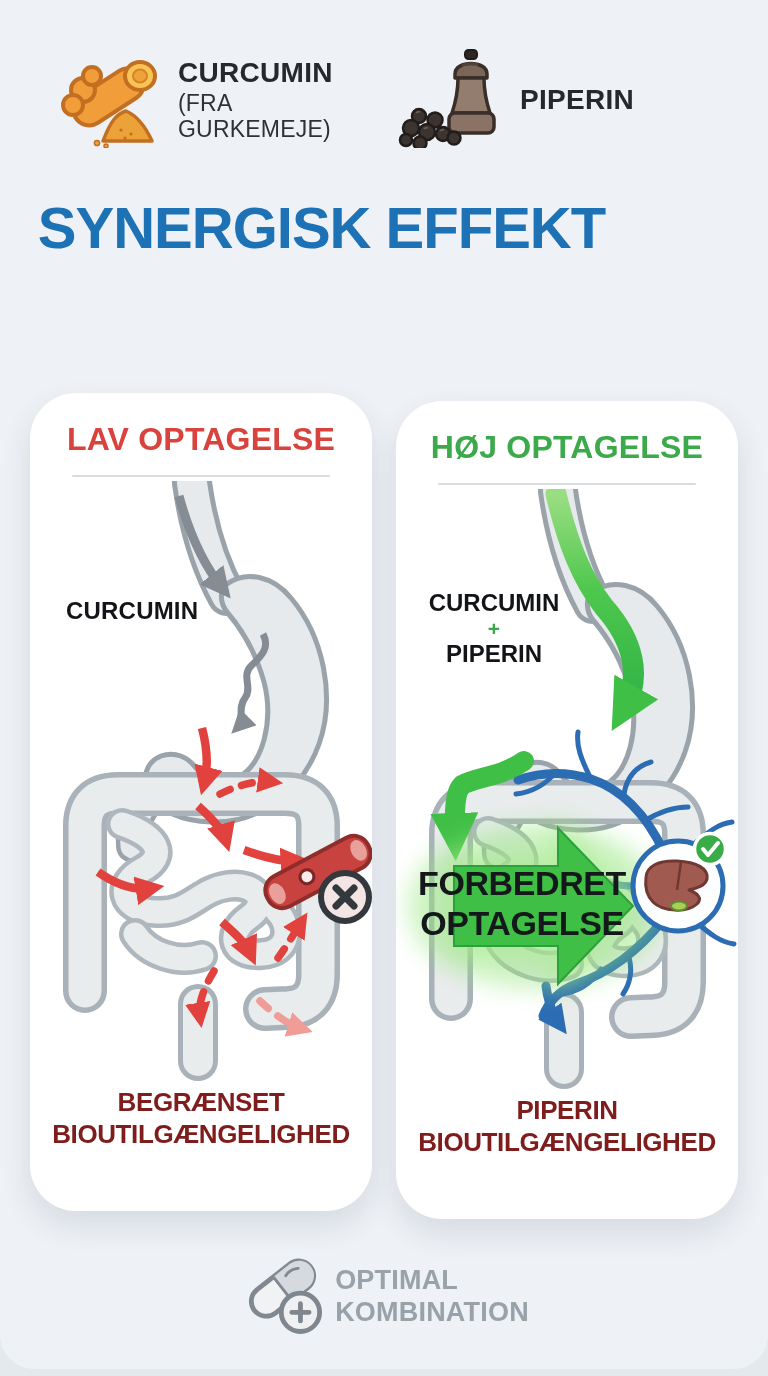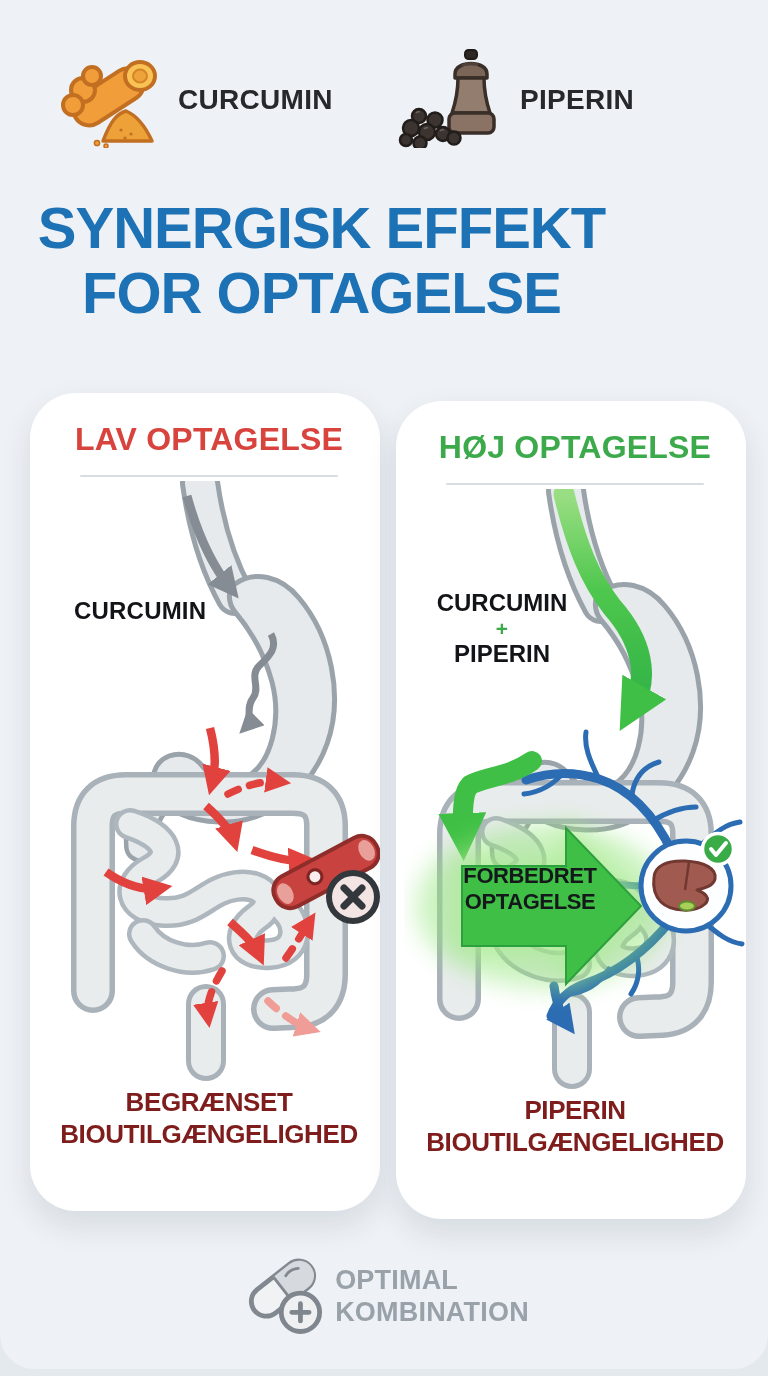--- a/index.html
+++ b/index.html
@@ -14,40 +14,40 @@
   .ing .txt{display:flex;flex-direction:column;}
   .ing .t1{font-size:28px;font-weight:800;color:#26282b;letter-spacing:.3px;line-height:1.15;}
   .ing .t2{font-size:23px;font-weight:500;color:#2f3235;letter-spacing:.2px;line-height:1.15;}
 
   
   .main-title{position:absolute;left:0;top:196px;width:643px;text-align:center;
     color:#1d71b5;font-weight:800;font-size:58px;line-height:1.12;letter-spacing:-1px;}
 
   
   .card{position:absolute;top:393px;width:342px;height:818px;background:#ffffff;
-    border-radius:46px;box-shadow:0 14px 30px rgba(45,65,90,.12);padding-left:8px;}
+    border-radius:46px;box-shadow:0 14px 30px rgba(45,65,90,.12);}
   .card.low{left:30px;}
   .card.high{left:396px;margin-top:8px;}
   .card-heading{margin-top:30px;text-align:center;font-size:32px;font-weight:800;letter-spacing:.2px;line-height:1;}
   .card.low .card-heading{color:#d8433e;}
   .card.high .card-heading{color:#3caa4b;}
   .divider{width:258px;height:2px;background:#d9dde1;border-radius:1px;margin:20px auto 0;}
   .illus{position:relative;width:342px;height:600px;margin-top:4px;}
   .illus svg{position:absolute;left:0;top:0;}
   .caption{margin-top:6px;text-align:center;font-size:26px;font-weight:800;color:#7f1d1d;
     line-height:1.22;letter-spacing:-.4px;}
 
   
   .substance-label{position:absolute;left:36px;top:116px;font-size:24px;font-weight:800;color:#121417;letter-spacing:.2px;}
   .combo-label{position:absolute;left:18px;top:100px;width:160px;text-align:center;color:#121417;font-weight:800;}
   .combo-label .cl1{font-size:24px;line-height:1.15;}
   .combo-label .plus{font-size:21px;line-height:1.1;color:#3caa4b;}
   .combo-label .cl2{font-size:24px;line-height:1.15;}
   .arrow-label{position:absolute;left:18px;top:374px;width:216px;text-align:center;
-    font-size:22px;font-weight:800;color:#15181a;line-height:1.18;letter-spacing:-.4px;}
+    font-size:34px;font-weight:800;color:#15181a;line-height:1.18;letter-spacing:-.4px;}
 
   
   .footer{position:absolute;left:0;top:1252px;width:768px;display:flex;align-items:center;justify-content:center;}
   .footer .ftxt{color:#99a1a9;font-weight:800;font-size:27px;line-height:1.18;letter-spacing:.2px;}
 </style>
 </head>
 <body>
 
 <div class="canvas">
   <div class="sheet"></div>
@@ -66,20 +66,21 @@
         <path d="M50,93 C58,72 64,66 73,63 C85,68 93,80 99,93 Z" fill="#eca238" stroke="#c26f22" stroke-width="3.5" stroke-linejoin="round"></path>
         <circle cx="68" cy="82" r="1.6" fill="#c26f22"></circle>
           <circle cx="78" cy="86" r="1.6" fill="#c26f22"></circle>
           <circle cx="72" cy="90" r="1.6" fill="#c26f22"></circle>
         <circle cx="44" cy="95" r="2.6" fill="#eca238" stroke="#c26f22" stroke-width="1.5"></circle>
         <circle cx="53" cy="98" r="2" fill="#eca238" stroke="#c26f22" stroke-width="1.5"></circle>
       </svg>
     </span>
     <span class="txt">
       <span class="t1">CURCUMIN</span>
+      <span class="t2">(FRA GURKEMEJE)</span>
     </span>
   </div>
 
   <div class="ing right">
     <span>
       <svg width="108" height="100" viewBox="0 0 108 100">
         <g transform="translate(50,2)">
           <rect x="17" y="0" width="12" height="9" rx="3.5" fill="#2e2724" stroke="#201b18" stroke-width="2"></rect>
           <path d="M7,24 C7,10 39,10 39,24 L39,28 L7,28 Z" fill="#7b6557" stroke="#3a2f28" stroke-width="3.5" stroke-linejoin="round"></path>
           <path d="M10,28 C10,44 7,54 4,63 L42,63 C39,54 36,44 36,28 Z" fill="#937d6f" stroke="#3a2f28" stroke-width="3.5" stroke-linejoin="round"></path>
@@ -103,21 +104,20 @@
         </g>
       </svg>
     </span>
     <span class="txt">
       <span class="t1">PIPERIN</span>
     </span>
   </div>
 
   <div class="main-title">
     <div>SYNERGISK EFFEKT</div>
-    <div>FOR OPTAGELSE</div>
   </div>
 
   <div class="card low">
     <div class="card-heading">LAV OPTAGELSE</div>
     <div class="divider"></div>
     <div class="illus">
       <svg width="342" height="600" viewBox="0 0 342 600">
         <defs>
           <marker id="mGray" viewBox="0 0 10 10" refX="6" refY="5" markerWidth="3.4" markerHeight="3.4" orient="auto">
               <path d="M0,0 L10,5 L0,10 Z" fill="#868c93"></path>

